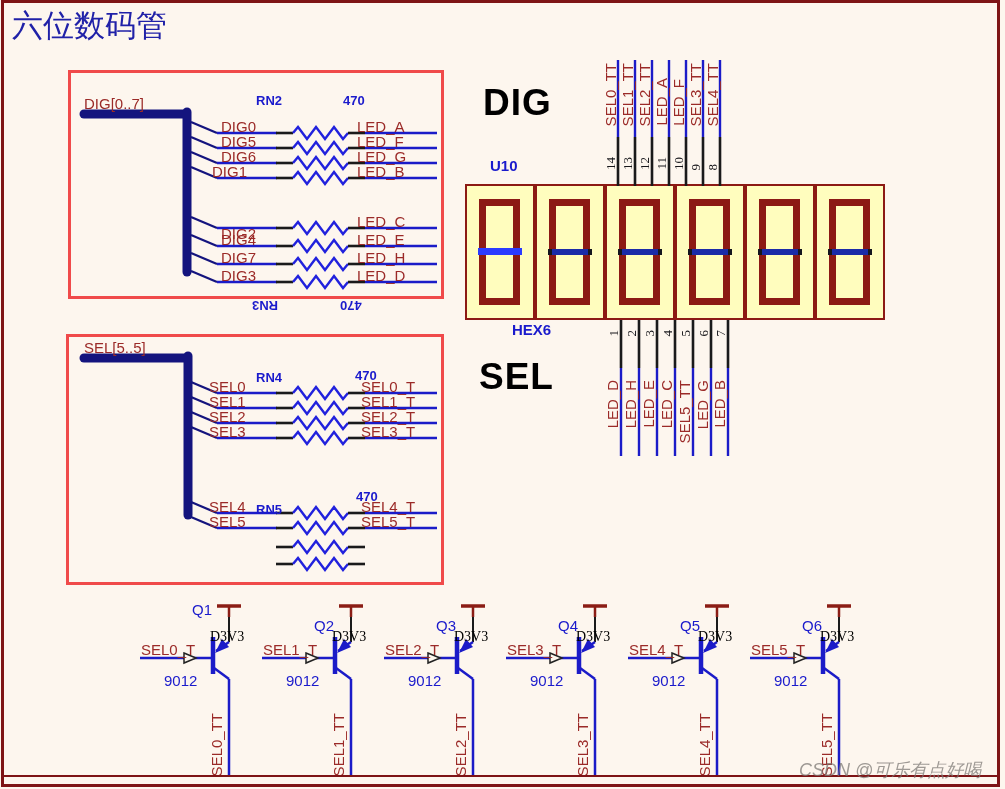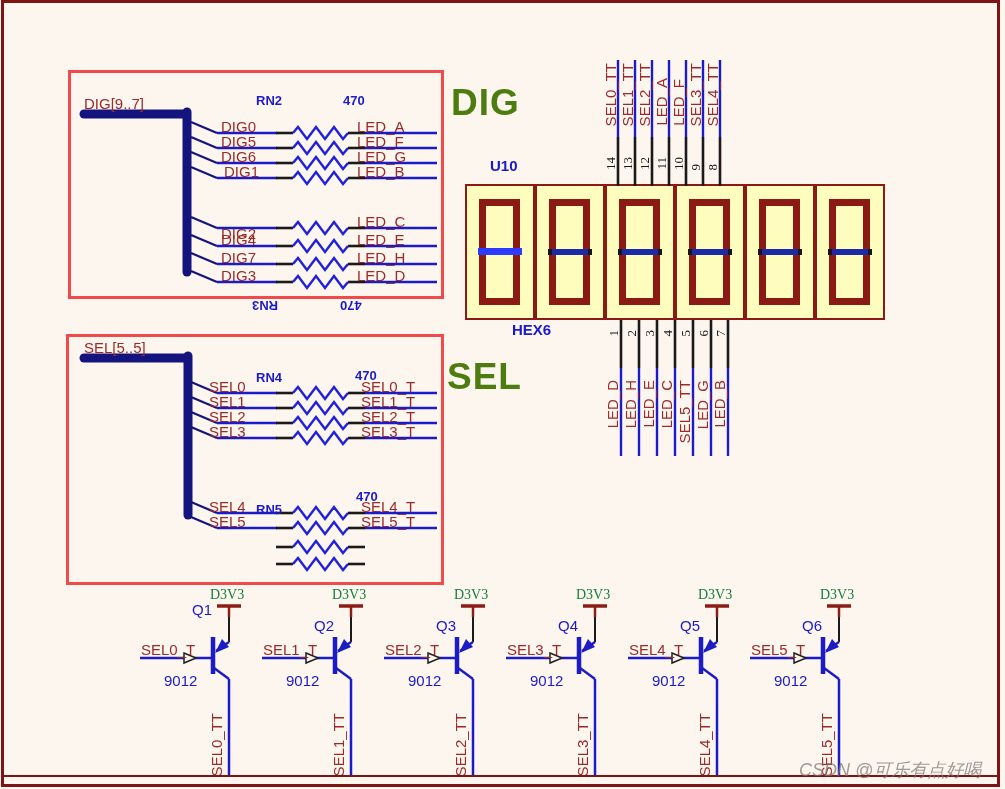--- a/index.html
+++ b/index.html
@@ -11,33 +11,33 @@
   .frame{position:absolute; left:1px; top:0; right:5px; bottom:2px;
          border:3px solid #7E1416; pointer-events:none; z-index:6;}
   .innerline{position:absolute; left:1px; right:5px; top:775px; height:2px;
          background:#7E1416; z-index:5;}
   .title{
     position:absolute; left:12px; top:5px;
     font-family:"Liberation Serif","DejaVu Serif",serif;
     font-size:31px; color:#2021A8; z-index:4; white-space:nowrap;
   }
   .rbox{position:absolute; border:3px solid #F04A4A; z-index:1;}
-  .bigred{position:absolute; font-size:37px; font-weight:600; color:#4d7c0f;
-          z-index:4; white-space:nowrap; letter-spacing:1px;}
+  .bigred{position:absolute; font-size:37px; font-weight:600; color:#000000;
+          z-index:4; white-space:nowrap; letter-spacing:1px;margin-left:32px;}
   .nl{position:absolute; font-size:15px; line-height:1; color:#9B2A28;
       white-space:nowrap; z-index:4;}
   .bl{position:absolute; font-size:13px; line-height:1; color:#1A1ACC;
       font-weight:600; white-space:nowrap; z-index:4;}
   .bl16{font-size:15px; font-weight:400;}
   .rot180{transform:rotate(180deg);}
   .serif{font-family:"Liberation Serif","DejaVu Serif",serif;}
   .vl{writing-mode:vertical-rl; transform:rotate(180deg); line-height:1;}
   .pn{position:absolute; font-family:"Liberation Serif","DejaVu Serif",serif;
       font-size:13px; line-height:1; color:#16161A; z-index:4; white-space:nowrap;}
-  .maroon{color:#15803d;}
+  .maroon{color:#000000;margin-top:42px;}
   
   .digits{position:absolute; left:465px; top:184px; display:flex; z-index:1;}
   .digit{position:relative; width:66px; height:132px; background:#FFFDBE;
          border:2px solid #8C1A14;}
   .seg{position:absolute; left:12px; top:13px; width:27px; height:92px;
        border:7px solid #8C1A14;}
   .bar{position:absolute; left:11px; top:63px; width:44px; height:6px;
        background:#1B2BA8; box-sizing:border-box;
        border-left:4px solid #15161E; border-right:4px solid #15161E;}
   .digit:first-child .bar{background:#2B3BFF; border:none; height:7px; top:62px;}
@@ -48,20 +48,21 @@
   .wd{stroke:#14147E; stroke-width:2.2;}
   .bus{stroke:#14147E; stroke-width:9; stroke-linecap:round;}
   .wm{position:absolute; left:799px; top:758px; font-size:18px;
       color:rgba(125,122,118,.75); z-index:6; white-space:nowrap;font-style:italic;}
 </style>
 </head>
 <body>
 
 <div class="sheet">
 
+  <div class="title">六位数码管</div>
 
   <div class="rbox" style="left:68px;top:70px;width:370px;height:223px"></div>
   <div class="rbox" style="left:66px;top:334px;width:372px;height:245px"></div>
 
   <div class="bigred" style="left:451px;top:82px">DIG</div>
   <div class="bigred" style="left:447px;top:356px">SEL</div>
 
   <svg class="wires" width="1005" height="789">
     <defs>
       <g id="rrow">
@@ -151,33 +152,33 @@
     <g>
       <use href="#pnp" x="0"></use>
         <use href="#pnp" x="122"></use>
         <use href="#pnp" x="244"></use>
       <use href="#pnp" x="366"></use>
         <use href="#pnp" x="488"></use>
         <use href="#pnp" x="610"></use>
     </g>
   </svg>
 
-  <span class="nl" style="left:84px;top:96px">DIG[9..7]</span>
+  <span class="nl" style="left:84px;top:96px">DIG[0..7]</span>
   <span class="bl" style="left:256px;top:94px">RN2</span>
   <span class="bl" style="left:343px;top:94px">470</span>
   <span class="bl rot180" style="left:252px;top:299px">RN3</span>
   <span class="bl rot180" style="left:340px;top:299px">470</span>
 
   <span class="nl" style="left:221px;top:119px">DIG0</span>
   <span class="nl" style="left:357px;top:119px">LED_A</span>
   <span class="nl" style="left:221px;top:134px">DIG5</span>
   <span class="nl" style="left:357px;top:134px">LED_F</span>
   <span class="nl" style="left:221px;top:149px">DIG6</span>
   <span class="nl" style="left:357px;top:149px">LED_G</span>
-  <span class="nl" style="left:224px;top:164px">DIG1</span>
+  <span class="nl" style="left:212px;top:164px">DIG1</span>
   <span class="nl" style="left:357px;top:164px">LED_B</span>
 
   <span class="nl" style="left:221px;top:226px">DIG2</span>
   <span class="nl" style="left:357px;top:214px">LED_C</span>
   <span class="nl" style="left:221px;top:232px">DIG4</span>
   <span class="nl" style="left:357px;top:232px">LED_E</span>
   <span class="nl" style="left:221px;top:250px">DIG7</span>
   <span class="nl" style="left:357px;top:250px">LED_H</span>
   <span class="nl" style="left:221px;top:268px">DIG3</span>
   <span class="nl" style="left:357px;top:268px">LED_D</span>

